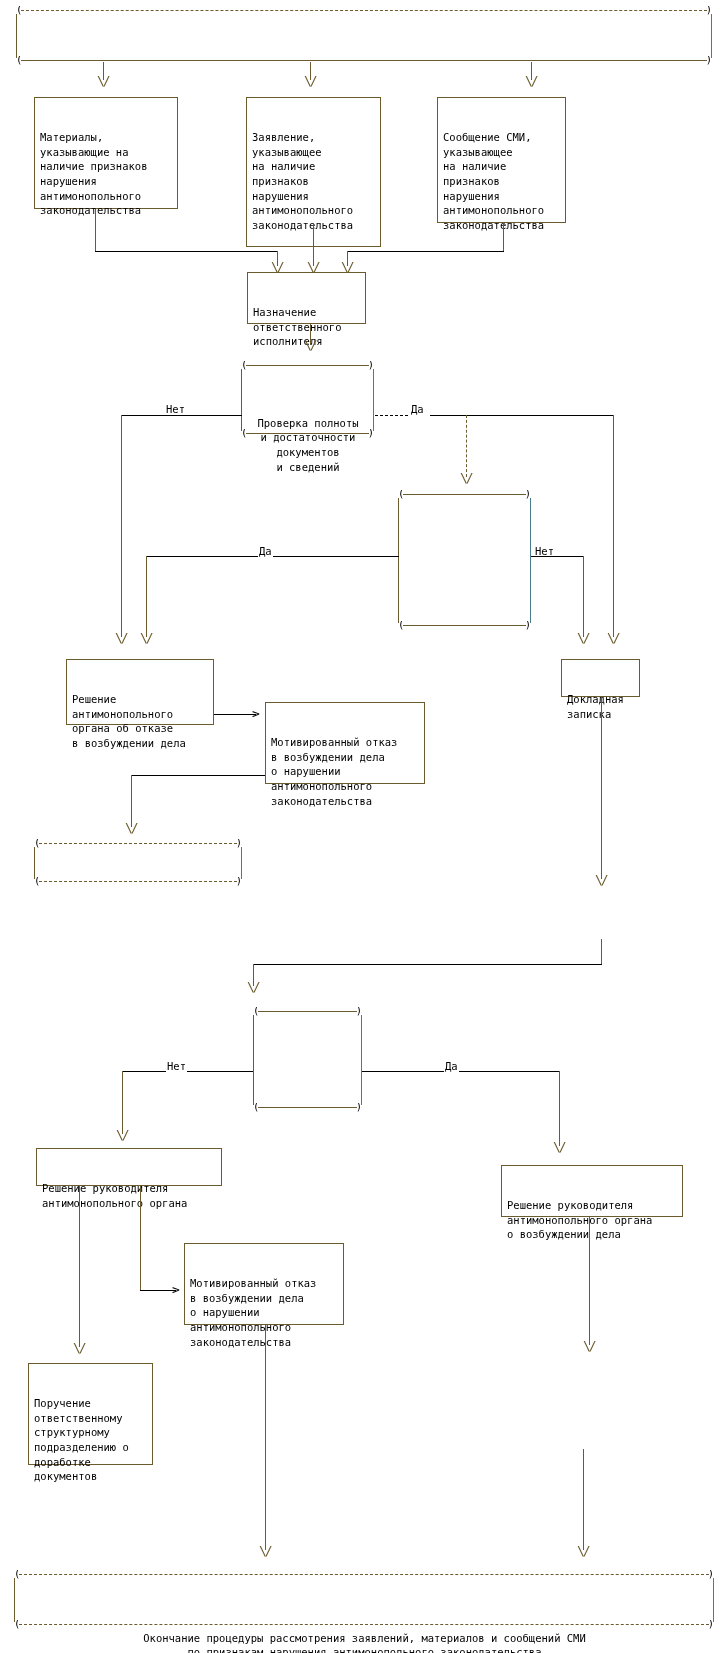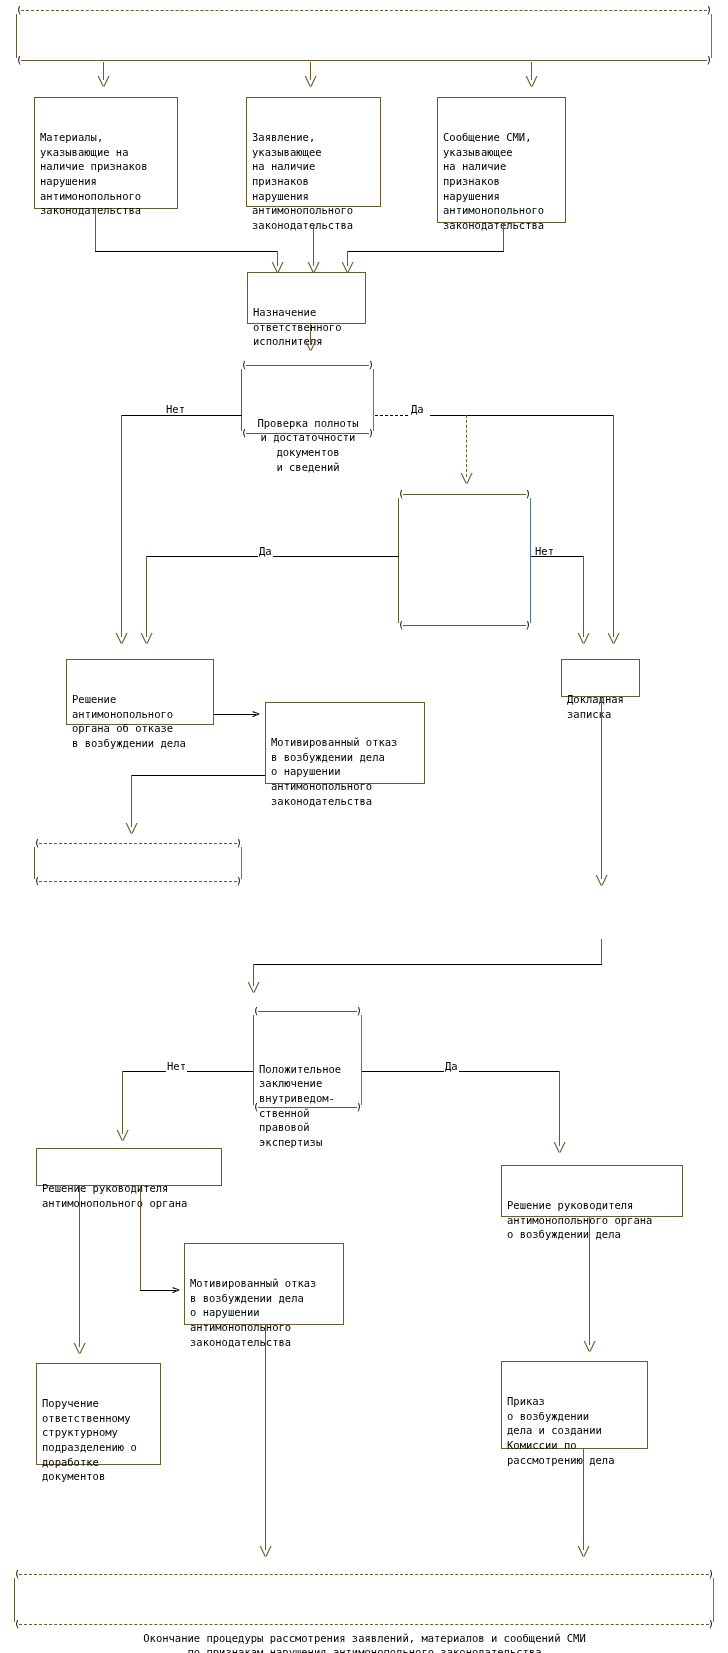--- a/index.html
+++ b/index.html
@@ -129,21 +129,21 @@
   <div class="ah" style="left:525px; top:76px;">\/</div>
 
   <div class="node proc" style="left:34px; top:97px; width:144px; height:112px;">
     <div>Материалы,
 указывающие на
 наличие признаков
 нарушения
 антимонопольного
 законодательства</div>
   </div>
-  <div class="node proc" style="left:246px; top:97px; width:135px; height:110px;">
+  <div class="node proc" style="left:246px; top:97px; width:135px; height:150px;">
     <div>Заявление,
 указывающее
 на наличие
 признаков
 нарушения
 антимонопольного
 законодательства</div>
   </div>
   <div class="node proc" style="left:437px; top:97px; width:129px; height:126px;">
     <div>Сообщение СМИ,
@@ -280,26 +280,20 @@
   <div class="h" style="left:253px; top:964px; width:349px;"></div>
   <div class="v" style="left:253px; top:964px; height:22px;"></div>
   <div class="ah" style="left:247px; top:982px;">\/</div>
 
   <div class="node railbox" style="left:253px; top:1015px; width:109px; height:90px;">
     <div class="rail top">
       <span class="paren l">(</span>
       <span class="dashes"></span>
       <span class="paren r">)</span>
     </div>
-    <div>Положительное
-заключение
-внутриведом-
-ственной
-правовой
-экспертизы</div>
     <div class="rail bot">
       <span class="paren l">(</span>
       <span class="dashes"></span>
       <span class="paren r">)</span>
     </div>
   </div>
 
   <div class="h" style="left:122px; top:1071px; width:131px;"></div>
   <div class="elabel" style="left:166px; top:1061px;">Нет</div>
   <div class="v" style="left:122px; top:1071px; height:63px;"></div>
@@ -326,45 +320,38 @@
     <div>Мотивированный отказ
 в возбуждении дела
 о нарушении
 антимонопольного
 законодательства</div>
   </div>
 
   <div class="v" style="left:265px; top:1325px; height:225px;"></div>
   <div class="ah" style="left:259px; top:1546px;">\/</div>
 
-  <div class="node proc" style="left:36px; top:1363px; width:125px; height:102px;">
+  <div class="node proc" style="left:28px; top:1363px; width:125px; height:102px;">
     <div>Поручение
 ответственному
 структурному
 подразделению о
 доработке
 документов</div>
   </div>
 
   <div class="node proc" style="left:501px; top:1165px; width:182px; height:52px;">
     <div>Решение руководителя
 антимонопольного органа
 о возбуждении дела</div>
   </div>
 
   <div class="v" style="left:589px; top:1217px; height:128px;"></div>
   <div class="ah" style="left:583px; top:1341px;">\/</div>
 
-  <div class="node proc" style="left:501px; top:1361px; width:147px; height:88px;">
-    <div>Приказ
-о возбуждении
-дела и создании
-Комиссии по
-рассмотрению дела</div>
-  </div>
 
   <div class="v" style="left:583px; top:1449px; height:101px;"></div>
   <div class="ah" style="left:577px; top:1546px;">\/</div>
 
   <div class="node railbox center" style="left:14px; top:1578px; width:700px; height:44px;">
     <div class="rail top">
       <span class="paren l">(</span>
       <span class="dashes" style="border-top-style:dashed;"></span>
       <span class="paren r">)</span>
     </div>

